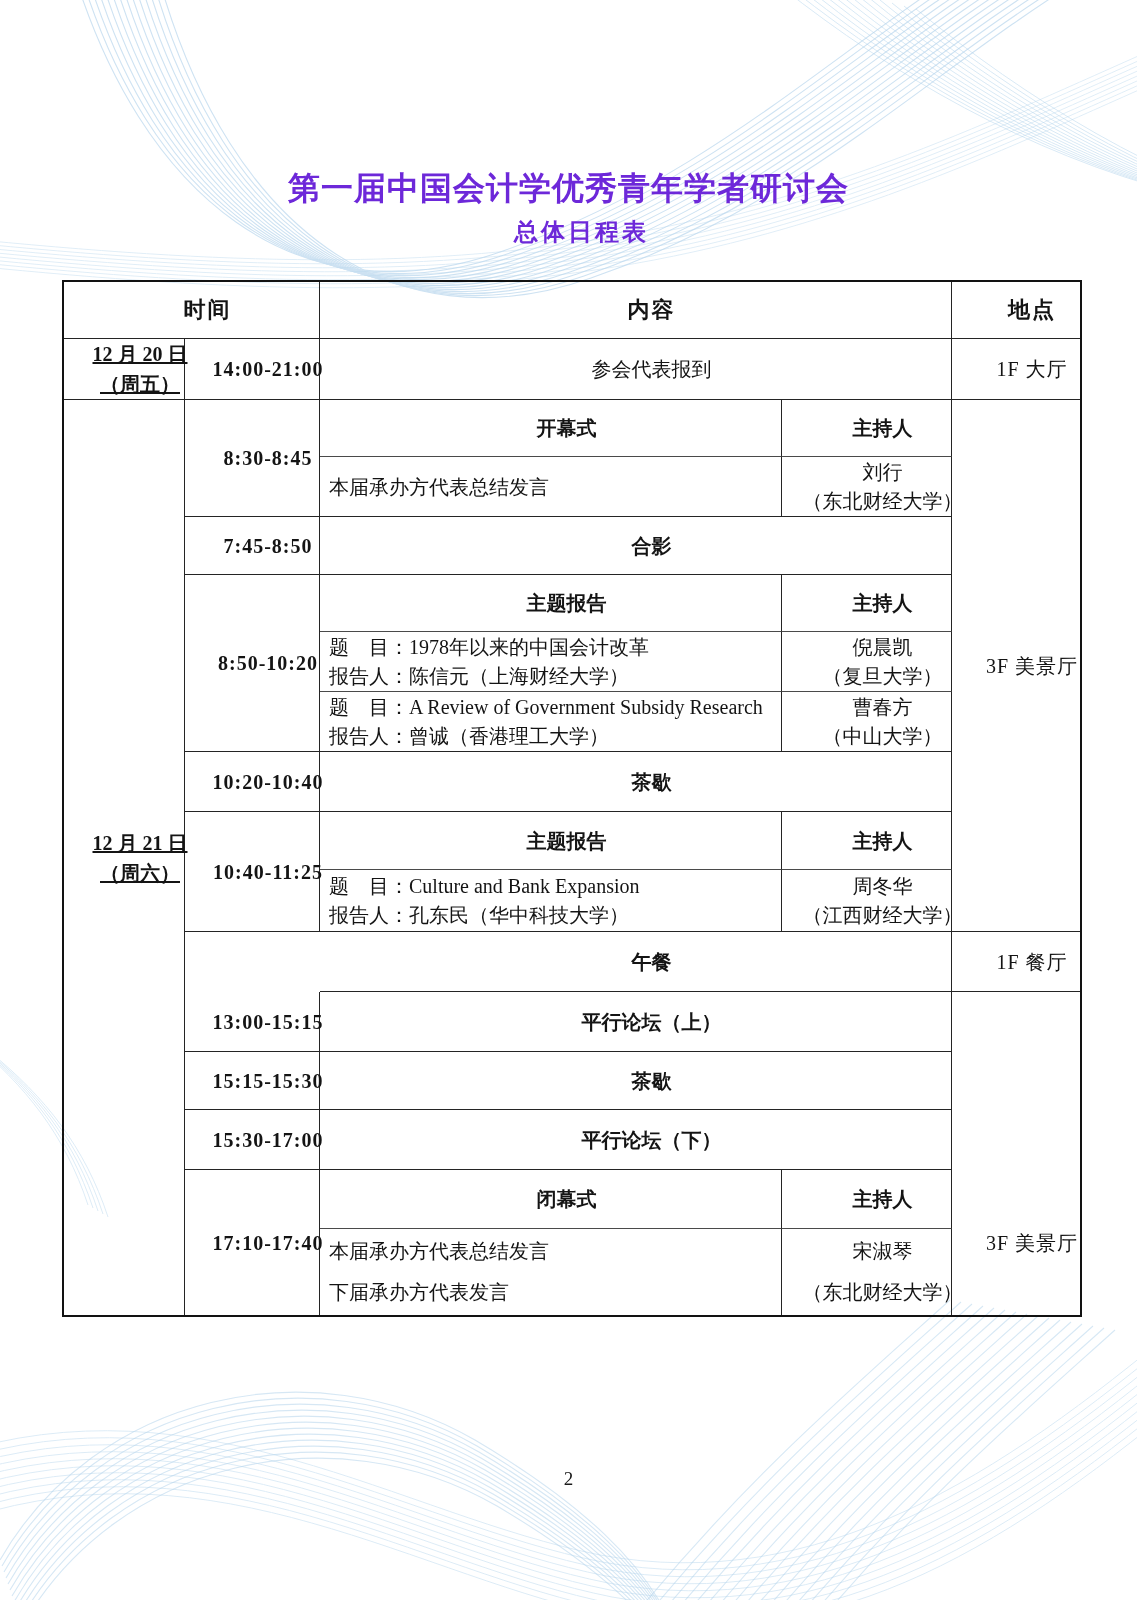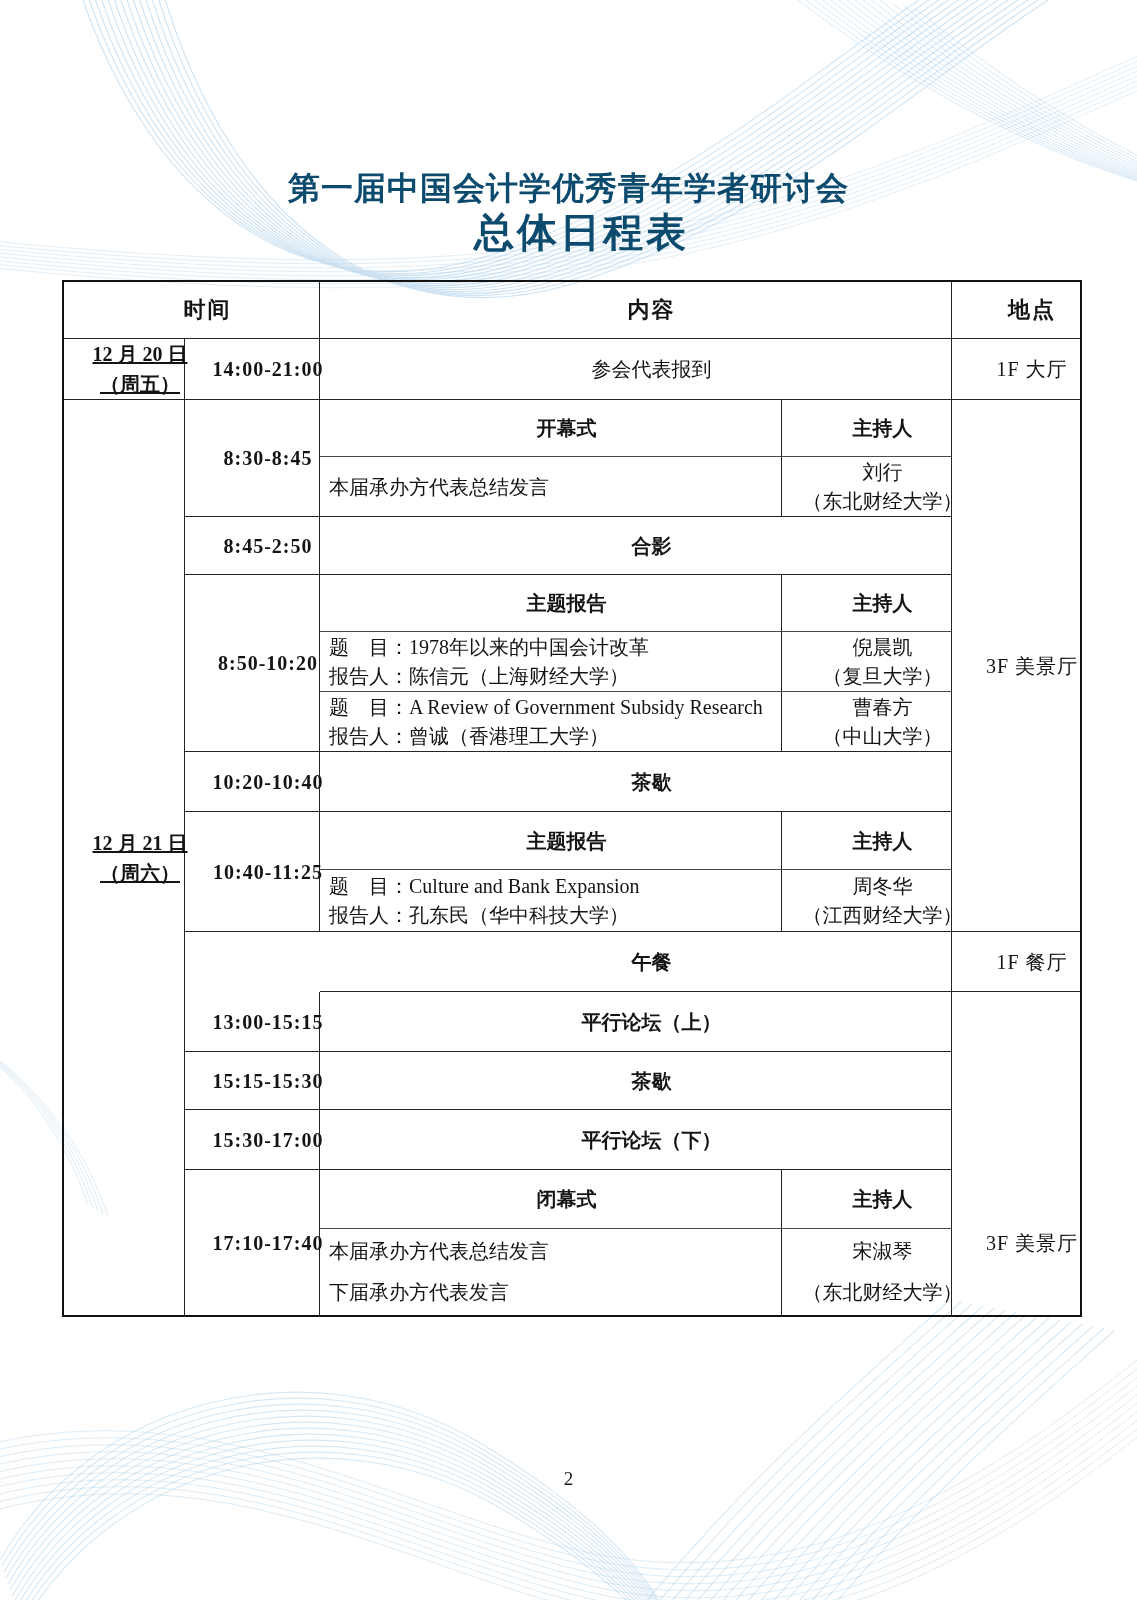--- a/index.html
+++ b/index.html
@@ -12,24 +12,24 @@
   .page { position:relative; width:1137px; height:1600px; background:#ffffff; overflow:hidden; }
 
   .deco { position:absolute; pointer-events:none; z-index:0; }
   .deco-top { top:0; left:0; }
   .deco-bottom { top:1000px; left:0; }
 
   .title-block {
     position:absolute; top:167px; left:0; width:1137px;
     text-align:center; z-index:2;
     font-family:"Liberation Sans","DejaVu Sans",sans-serif;
-    font-weight:700; color:#0c4a6e;
+    font-weight:700; color:#6d28d9;
   }
   .title-line1 { font-size:32px; line-height:42px; letter-spacing:1px; }
-  .title-line2 { font-size:40px; line-height:46px; letter-spacing:3px;padding-left:26px; }
+  .title-line2 { font-size:24px; line-height:46px; letter-spacing:3px;padding-left:26px; }
 
   .schedule {
     position:absolute; left:62px; top:280px; z-index:1;
     display:grid;
     grid-template-columns:121px 135px 462px 170px 128px;
     grid-template-rows:57px 61px 57px 60px 58px 57px 60px 60px 60px 58px 62px 60px 60px 58px 60px 59px 86px;
     border:2.5px solid #121212;
     color:#141414;
   }
   .c {
@@ -201,21 +201,21 @@
 
     <div class="c time" style="grid-area:3/2/5/3">8:30-8:45</div>
     <div class="c b thin" style="grid-area:3/3/4/4">开幕式</div>
     <div class="c b thin" style="grid-area:3/4/4/5">主持人</div>
     <div class="c left" style="grid-area:4/3/5/4">本届承办方代表总结发言</div>
     <div class="c sm" style="grid-area:4/4/5/5">
       <div>刘行</div>
       <div>（东北财经大学）</div>
     </div>
 
-    <div class="c time" style="grid-area:5/2/6/3">8:45-2:50</div>
+    <div class="c time" style="grid-area:5/2/6/3">7:45-8:50</div>
     <div class="c b" style="grid-area:5/3/6/5">合影</div>
 
     <div class="c time" style="grid-area:6/2/9/3">8:50-10:20</div>
     <div class="c b thin" style="grid-area:6/3/7/4">主题报告</div>
     <div class="c b thin" style="grid-area:6/4/7/5">主持人</div>
     <div class="c left sm thin" style="grid-area:7/3/8/4">
       <div>题　目：1978年以来的中国会计改革</div>
       <div>报告人：陈信元（上海财经大学）</div>
     </div>
     <div class="c sm thin" style="grid-area:7/4/8/5">

